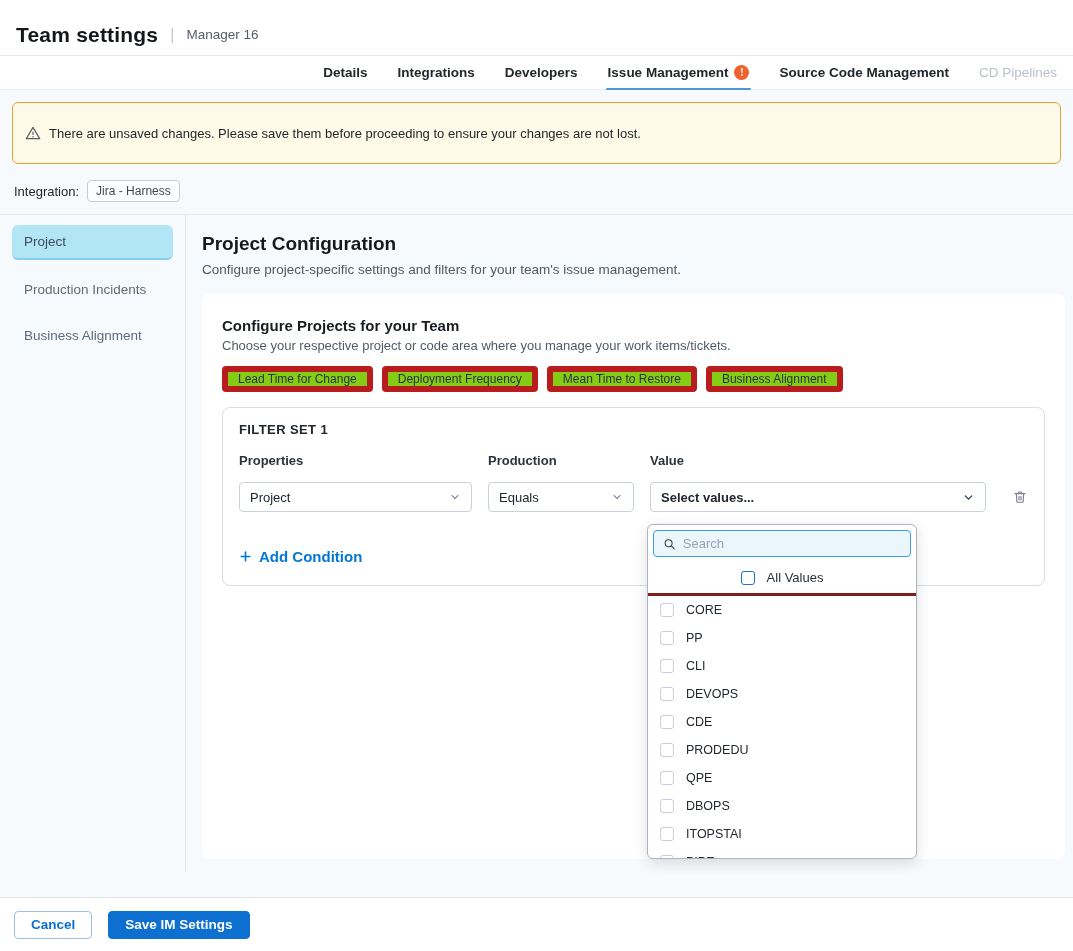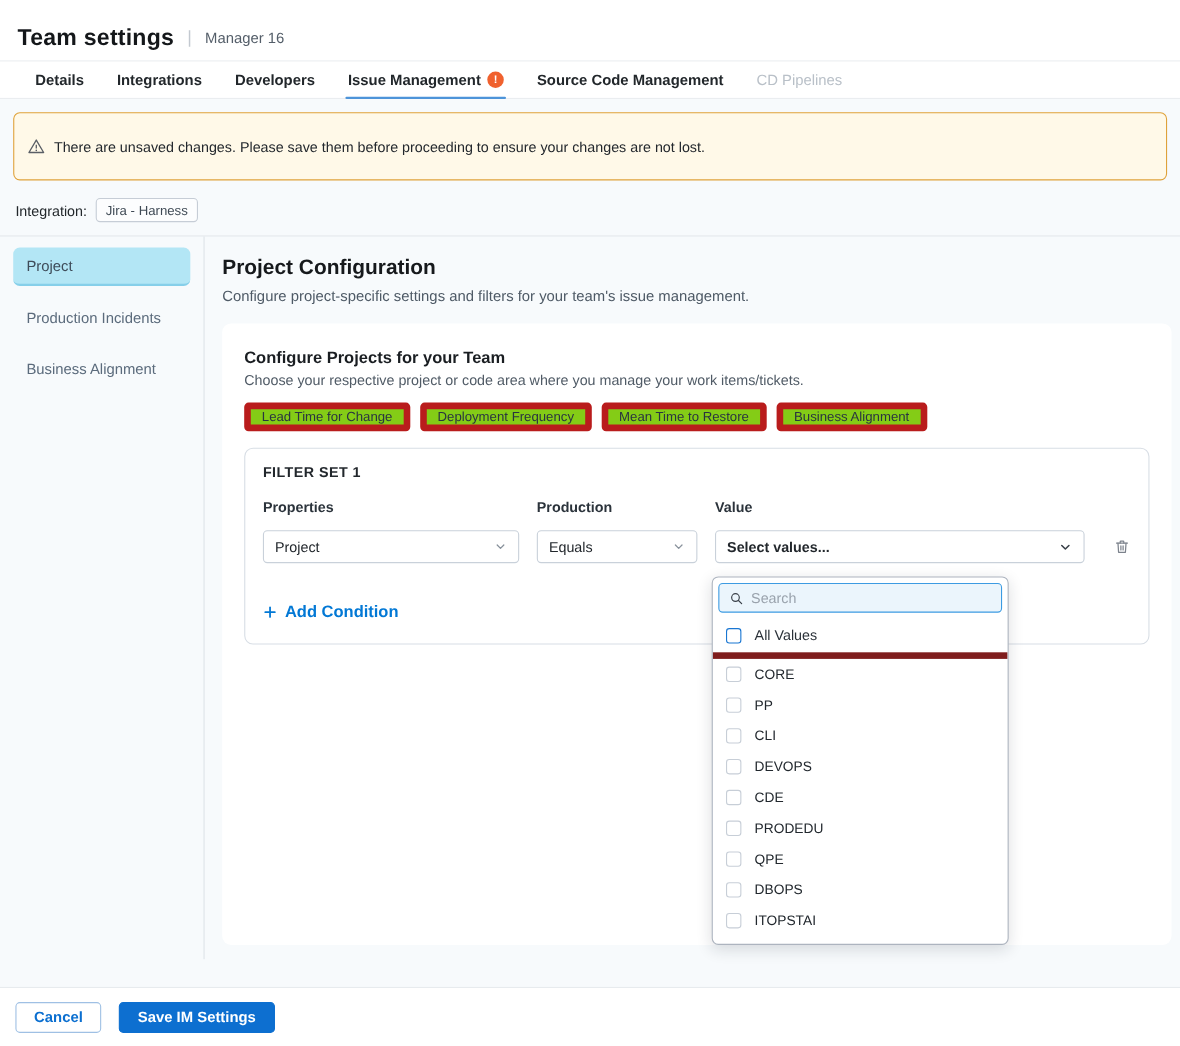--- a/index.html
+++ b/index.html
@@ -7,21 +7,21 @@
   body {
     font-family: "Liberation Sans", sans-serif;
     background:#fff; color:#22272b; width:1073px; height:951px; overflow:hidden;
   }
   
   .app-header { height:56px; padding:14px 16px 0; display:flex; align-items:center; gap:12px; border-bottom:1px solid #e6e9ed; background:#fff; }
   .app-title { font-size:21px; font-weight:700; color:#14171a; letter-spacing:.2px; }
   .title-sep { color:#c3c9d0; font-size:16px; font-weight:300; }
   .app-subtitle { font-size:13.5px; color:#545e69; }
   
-  .tab-bar { height:34px; display:flex; align-items:stretch; gap:30px; padding:0 32px; border-bottom:1px solid #eaedf0; background:#fff; }
+  .tab-bar { height:34px; display:flex; align-items:stretch; gap:30px; padding:0 16px; border-bottom:1px solid #eaedf0; background:#fff;justify-content:flex-end; }
   .tab { display:flex; align-items:center; gap:6px; font-size:13.5px; font-weight:600; color:#22272b; position:relative; cursor:pointer; }
   .tab.disabled { color:#b9c0c8; font-weight:500; }
   .tab.active::after { content:""; position:absolute; left:-2px; right:-2px; bottom:-1px; height:2.5px; background:#4d94d9; border-radius:2px; }
   .tab-badge { width:15px; height:15px; border-radius:50%; background:#f0612e; color:#fff; font-size:10px; font-weight:700; display:flex; align-items:center; justify-content:center; line-height:1; }
   
   .content { background:#f7fafc; height:807px; overflow:hidden; position:relative; }
   .banner { margin:12px; border:1px solid #dfa23a; background:#fff9e8; border-radius:6px; padding:22px 12px; display:flex; align-items:center; gap:8px; font-size:13px; color:#23282d; }
   .integration-row { display:flex; align-items:center; gap:8px; padding:4px 14px 12px; font-size:13px; color:#22272b; }
   .integration-chip { border:1px solid #c6cdd6; border-radius:4px; padding:3px 8px; font-size:12px; background:#fcfdfe; color:#3f4a55; }
   .content-divider { border:none; border-top:1px solid #e4e8ec; }
@@ -48,21 +48,21 @@
   .select { height:30px; border:1px solid #c9d1da; border-radius:4px; display:flex; align-items:center; justify-content:space-between; padding:0 10px; font-size:13px; color:#22272c; background:#fff; cursor:pointer; }
   .select.value-sel .sel-text { font-weight:700; }
   .trash-btn { align-self:flex-end; height:30px; display:flex; align-items:center; margin-left:10px; cursor:pointer; background:none; border:none; }
   .add-condition { margin-top:36px; display:flex; align-items:center; gap:7px; color:#0278d5; font-size:15px; font-weight:700; cursor:pointer; background:none; border:none; font-family:inherit; }
   
   .dropdown { position:absolute; top:42px; left:-3px; width:270px; height:335px; background:#fff; border:1px solid #adb4bf; border-radius:6px; box-shadow:0 4px 14px rgba(20,30,40,.14); overflow:hidden; z-index:10; }
   .search-wrap { margin:5px; height:27px; border:1.6px solid #3c9be2; background:#ebf5fc; border-radius:4px; display:flex; align-items:center; gap:7px; padding:0 9px; }
   .search-wrap input { border:none; outline:none; background:transparent; font-size:13px; color:#22272b; width:100%; font-family:inherit; }
   .search-wrap input::placeholder { color:#9aa3ad; }
   .dd-row { display:flex; align-items:center; gap:12px; padding:8px 12px; font-size:13px; color:#2a3138; cursor:pointer; }
-  .dd-row.all { border-bottom:6px solid #7f1d1d; }
+  .dd-row.all { border-bottom:3px solid #7f1d1d;justify-content:center; }
   .dd-row.option { font-size:12.5px; padding:7px 12px; color:#22282e; }
   .cbx { width:14px; height:14px; border:1.5px solid #c7ced7; border-radius:3px; background:#fff; flex-shrink:0; }
   .cbx.blue { border-color:#1976d2; }
   
   .footer { height:54px; border-top:1px solid #e2e6ea; background:#fff; display:flex; align-items:center; gap:16px; padding:0 14px; }
   .btn { height:28px; padding:0 16px; border-radius:4px; font-size:13.5px; font-weight:700; cursor:pointer; font-family:inherit; }
   .btn-secondary { background:#fff; border:1px solid #9fc0e4; color:#0b6fd0; }
   .btn-primary { background:#0d6fd0; border:1px solid #0d6fd0; color:#fff; }
 </style>
 </head>

